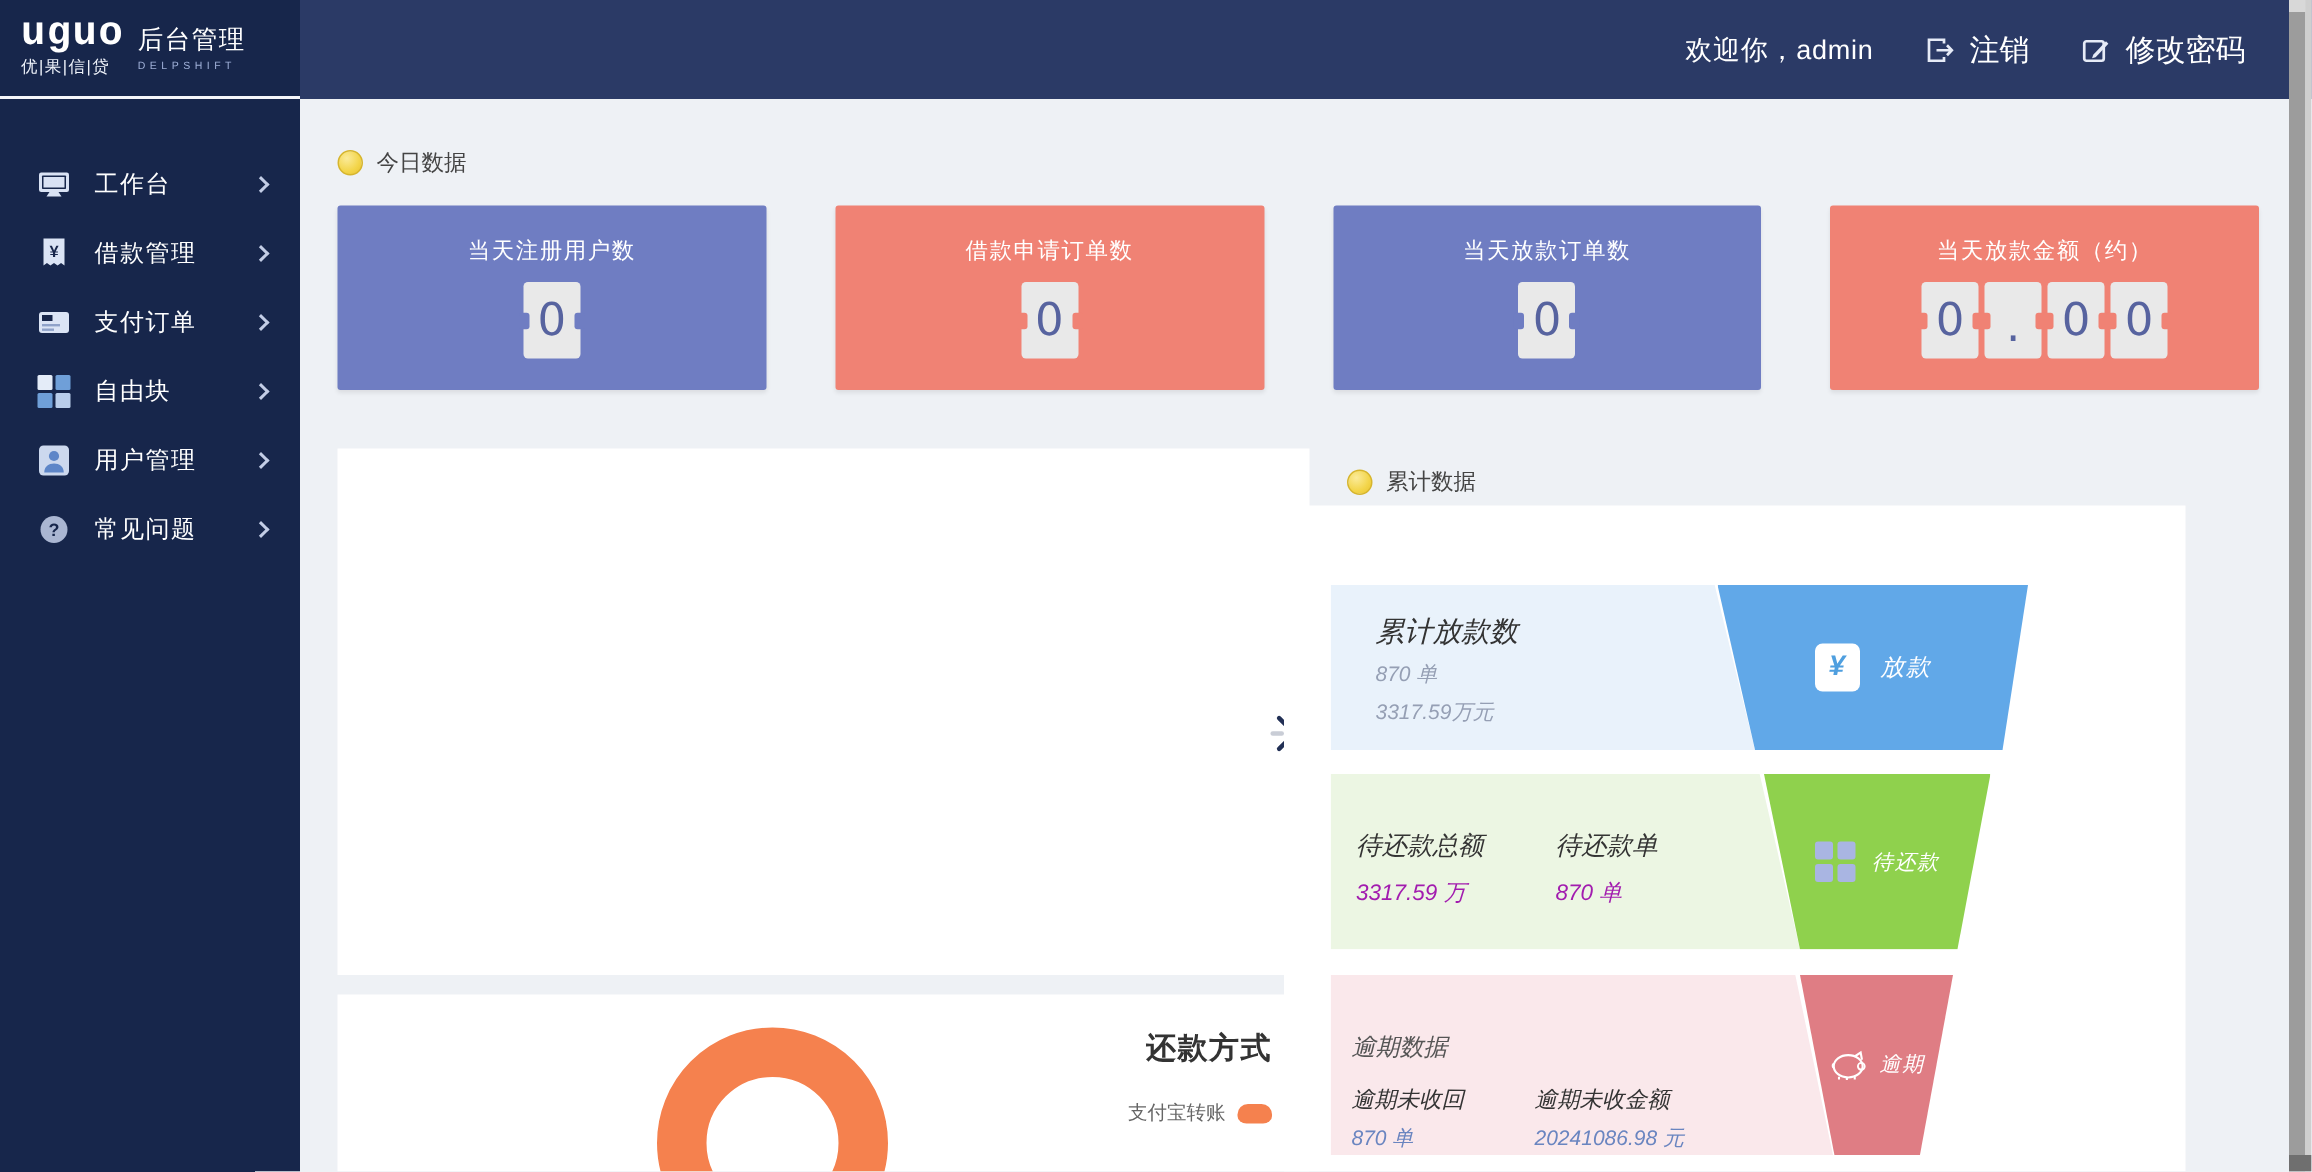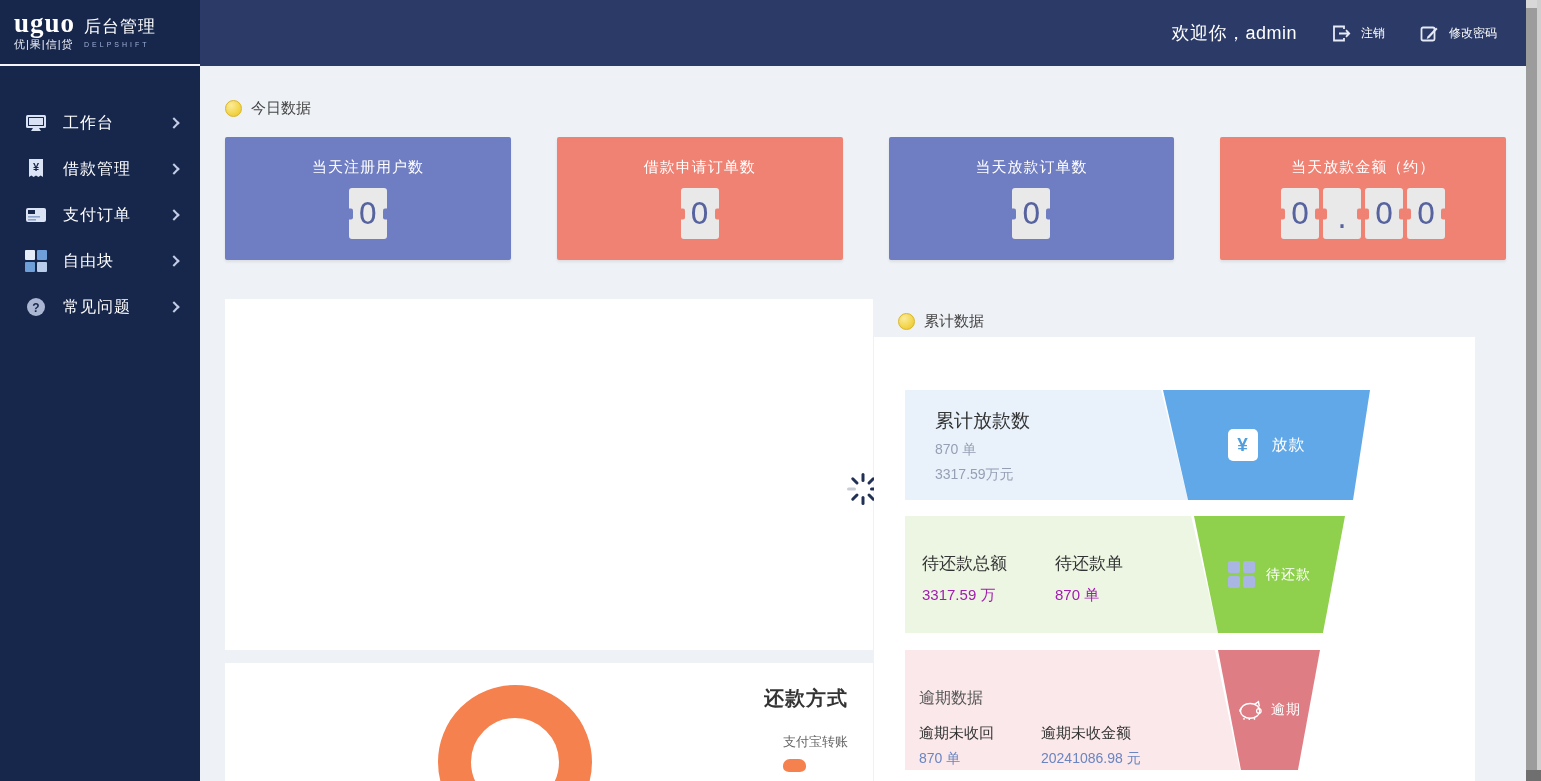--- a/index.html
+++ b/index.html
@@ -3,36 +3,36 @@
 <meta charset="utf-8">
 <style>
   * { margin:0; padding:0; box-sizing:border-box; }
   html,body { width:1541px; height:781px; overflow:hidden; }
   body { font-family:"Liberation Sans","DejaVu Sans",sans-serif; background:#eef1f5; position:relative; color:#333; }
 
   
   .sidebar { position:absolute; left:0; top:0; width:200px; height:781px; background:#17264b; z-index:5; }
   .logo { height:66px; border-bottom:2px solid #f5f6fa; display:flex; align-items:center; padding:6px 10px 8px 14px; gap:9px; }
   .logo-mark { color:#fff; }
-  .logo-mark .mark { font-size:27px; font-weight:bold; letter-spacing:1px; line-height:24px; font-family:Liberation Serif, serif; }
+  .logo-mark .mark { font-size:27px; font-weight:bold; letter-spacing:1px; line-height:24px; font-family:Liberation Mono, monospace; }
   .logo-mark .mark-sub { font-size:11px; letter-spacing:1px; color:#eef2fa; margin-top:2px; white-space:nowrap; }
   .logo-title { color:#fff; }
   .logo-title .t { font-size:17px; letter-spacing:1px; }
   .logo-title .t-sub { font-size:7px; letter-spacing:3px; color:#9fb0d8; margin-top:3px; }
   .menu { padding-top:34px; }
   .menu-item { height:46px; display:flex; align-items:center; padding:0 22px 0 24px; color:#fff; font-size:16px; cursor:pointer; }
   .menu-item .mi-icon { width:24px; height:24px; margin-right:15px; display:flex; align-items:center; justify-content:center; flex:0 0 24px; }
   .menu-item .mi-label { flex:1; letter-spacing:1px; }
   .chev { width:8px; height:8px; border-top:2px solid #c3cde6; border-right:2px solid #c3cde6; transform:rotate(45deg); }
 
   
   .header { position:absolute; left:200px; top:0; width:1341px; height:66px; background:#2b3a66; z-index:4;
             display:flex; align-items:center; justify-content:flex-end; gap:34px; padding-right:44px; color:#fff; }
   .hdr-welcome { font-size:18px; letter-spacing:0.5px; }
-  .hdr-btn { display:flex; align-items:center; gap:9px; font-size:12px; cursor:pointer; }
+  .hdr-btn { display:flex; align-items:center; gap:9px; font-size:20px; cursor:pointer; }
   .hdr-btn svg { display:block; }
 
   
   .scrollbar { position:absolute; right:0; top:0; width:15px; height:781px; z-index:50;
                background:linear-gradient(90deg,#9c9c9c 0 11px,#cfcfcf 11px); }
   .scrollbar::before { content:""; position:absolute; top:0; left:0; width:11px; height:8px; background:#d8d8d8; }
   .scrollbar::after { content:""; position:absolute; bottom:0; left:0; width:15px; height:11px; background:#6f6f6f; }
 
   
   .main { position:absolute; left:200px; top:66px; width:1326px; height:715px; }
@@ -56,26 +56,26 @@
 
   
   .panel { position:absolute; background:#fff; }
   .panel-chart-top { left:25px; top:233px; width:648px; height:351px; }
   .panel-chart-bottom { left:25px; top:597px; width:648px; height:118px; overflow:hidden; }
 
   .spinner { position:absolute; left:620px; top:172px; width:36px; height:36px; }
 
   .donut { position:absolute; left:213px; top:22px; width:154px; height:154px; border:33px solid #f5814e; border-radius:50%; }
   .pie-title { position:absolute; right:25px; top:22px; font-size:20px; font-weight:bold; color:#333; letter-spacing:1px; }
-  .pie-legend { position:absolute; right:25px; top:70px; display:flex; align-items:flex-start; gap:8px; cursor:pointer;flex-direction:column; }
+  .pie-legend { position:absolute; right:25px; top:70px; display:flex; align-items:center; gap:8px; cursor:pointer; }
   .pie-legend .lg-text { font-size:13px; color:#666; }
   .pie-legend .lg-marker { width:23px; height:13px; background:#f5814e; border-radius:7px 7px 6px 6px / 7px 7px 5px 5px; }
 
   
-  .panel-right { left:674px; top:271px; width:601px; height:444px; }
+  .panel-right { left:656px; top:271px; width:601px; height:444px;font-style:italic; }
   .funnel-row { position:absolute; left:31px; width:540px; }
   .row1 { top:53px;  height:110px; }
   .row2 { top:179px; height:117px; }
   .row3 { top:313px; height:120px; }
   .band { position:absolute; left:0; top:0; height:100%; }
   .row1 .band { width:283px; background:#e9f2fb; clip-path:polygon(0 0,90.5% 0,100% 100%,0 100%); }
   .row2 .band { width:313px; background:#ecf6e3; clip-path:polygon(0 0,91.4% 0,100% 100%,0 100%); }
   .row3 .band { width:335px; background:#fae8eb; clip-path:polygon(0 0,92.5% 0,100% 100%,0 100%); }
   .trap { position:absolute; top:0; height:100%; display:flex; align-items:center; justify-content:center; color:#fff; }
   .row1 .trap { left:258px; width:207px; background:#61a8e8; clip-path:polygon(0 0,100% 0,91.8% 100%,12.1% 100%); gap:14px; }
@@ -163,20 +163,31 @@
     <div class="menu-item">
       <span class="mi-icon">
         <span class="sq4">
             <i style="background:#e4ecf8"></i>
             <i style="background:#6f9fd8"></i>
             <i style="background:#6f9fd8"></i>
             <i style="background:#b9cdea"></i>
           </span>
       </span>
       <span class="mi-label">自由块</span>
+      <span class="chev"></span>
+    </div>
+    <div class="menu-item">
+      <span class="mi-icon">
+        <svg width="22" height="22" viewBox="0 0 22 22">
+            <rect x="1" y="1" width="20" height="20" rx="3" fill="#ccd8ee"></rect>
+            <circle cx="11" cy="8" r="3.4" fill="#5e86c8"></circle>
+            <path d="M4.5 19 c0-4 3-6 6.5-6 s6.5 2 6.5 6 z" fill="#5e86c8"></path>
+          </svg>
+      </span>
+      <span class="mi-label">用户管理</span>
       <span class="chev"></span>
     </div>
     <div class="menu-item">
       <span class="mi-icon">
         <svg width="20" height="20" viewBox="0 0 20 20">
             <circle cx="10" cy="10" r="9" fill="#aab6d2"></circle>
             <text x="10" y="14.5" font-size="12" font-weight="bold" fill="#17264b" text-anchor="middle">?</text>
           </svg>
       </span>
       <span class="mi-label">常见问题</span>

